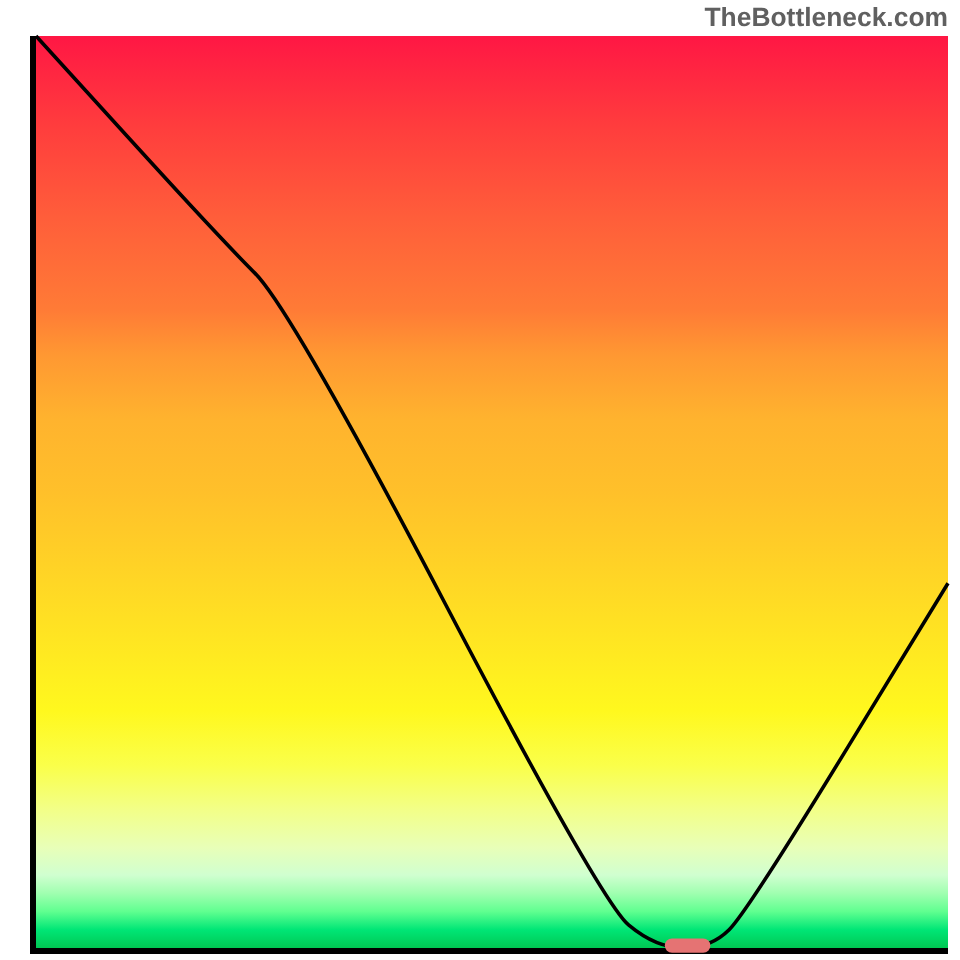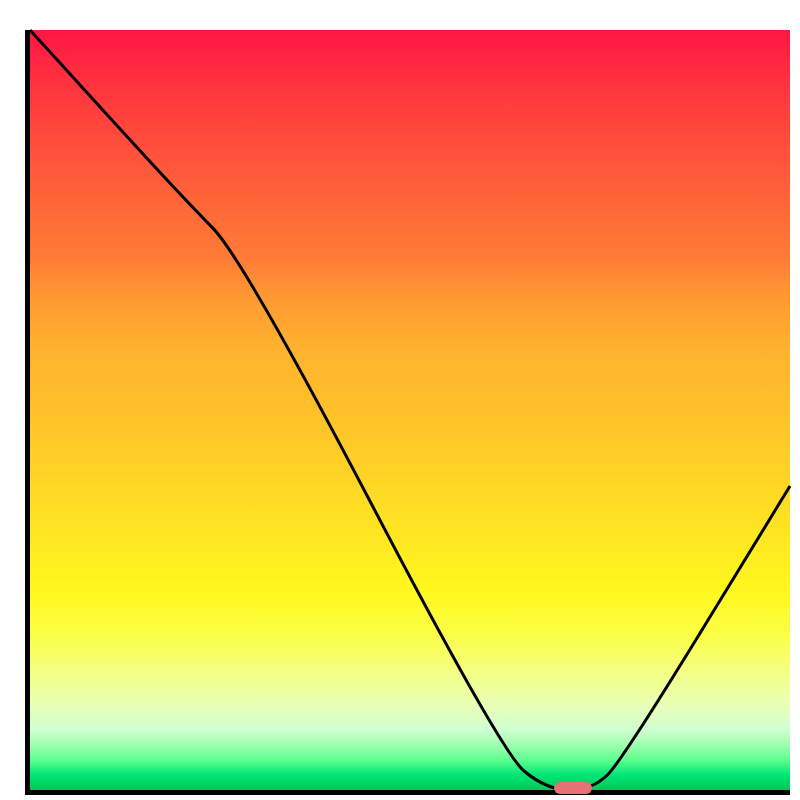--- a/index.html
+++ b/index.html
@@ -77,13 +77,14 @@
 <body>
 
 <div id="chart-container">
   <div id="gradient-area" style="left: 30px; top: 30px; width: 760px; height: 760px;"></div>
   <div id="left-border" style="left: 25px; top: 30px; width: 5px; height: 765px;"></div>
   <div id="bottom-border" style="left: 25px; top: 790px; width: 765px; height: 5px;"></div>
   <svg id="curve-svg" viewBox="0 0 800 800">
     <path id="curve-path" d="M 30.0 30.0 Q 30.0 30.0 106.0 113.6 Q 182.0 197.2 212.4 227.6 Q 242.8 258.0 372.0 505.0 Q 501.2 752.0 524.0 771.0 Q 546.8 790.0 569.6 790.0 Q 592.4 790.0 607.6 774.8 Q 622.8 759.6 706.4 622.8 T 790.0 486.0"></path>
   </svg>
   <div id="marker" style="left: 554.4px; width: 38px; top: 782px;"></div>
+  <div id="watermark" style="right: 10px; top: 2px;">TheBottleneck.com</div>
 </div>
 
 </body></html>

